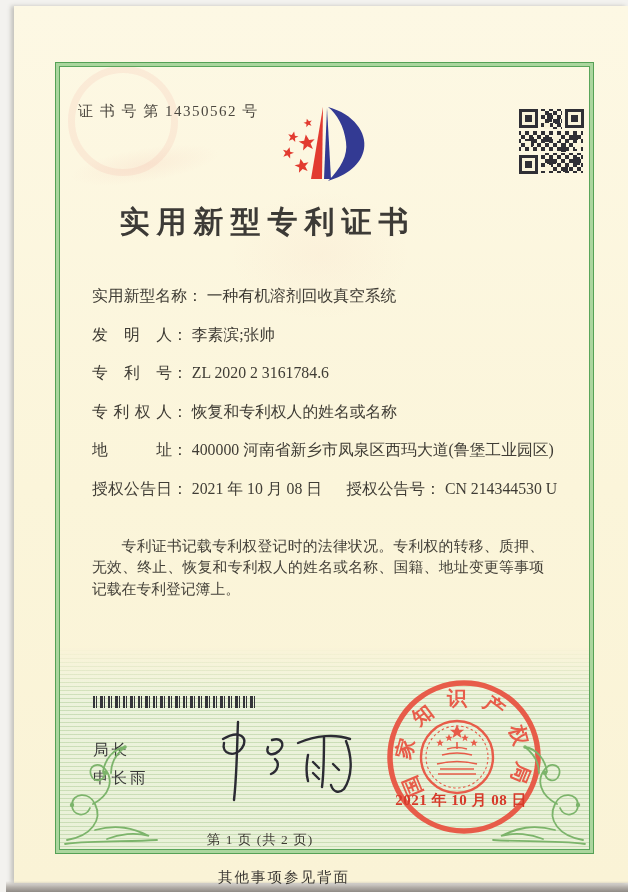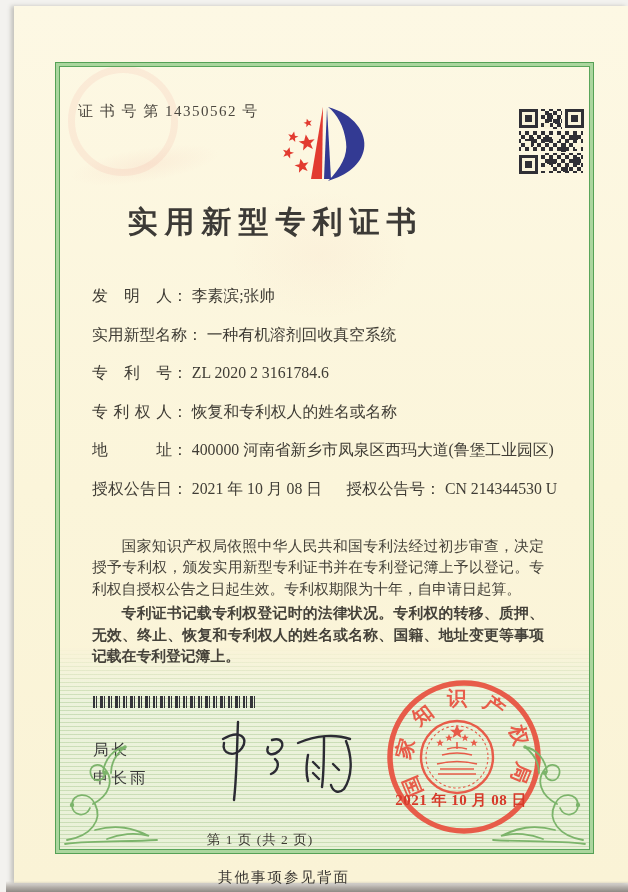--- a/index.html
+++ b/index.html
@@ -26,21 +26,21 @@
   
   #greenzone{position:absolute;left:58px;top:646px;width:533px;height:206px;
       background:
         repeating-linear-gradient(180deg,rgba(128,174,100,.30) 0 1px,rgba(0,0,0,0) 1px 4px),
         linear-gradient(#edf3dd,#e9f1d8);
       -webkit-mask-image:linear-gradient(180deg,transparent 0,#000 52px);
       mask-image:linear-gradient(180deg,transparent 0,#000 52px);}
 
   .txt{position:absolute;color:#413e37;}
   #cert-no{left:78px;top:102px;font-size:15px;letter-spacing:1.5px;color:#4a463f;}
-  #title{left:16px;top:202px;width:512px;text-align:center;font-size:30px;letter-spacing:7px;text-indent:7px;
+  #title{left:8px;top:202px;width:512px;text-align:center;font-size:30px;letter-spacing:7px;text-indent:7px;
          font-weight:600;color:#3c3a36;}
 
   #fields{left:92px;top:277px;width:470px;font-size:15.8px;color:#3f3c35;}
   .frow{height:38.5px;line-height:38.5px;white-space:nowrap;}
   .flabel{display:inline-block;width:80px;text-align:justify;text-align-last:justify;vertical-align:top;}
   .flabel.wide{width:95px;}
   .fvalue{margin-left:4px;}
   .fpair2{margin-left:24px;}
 
   #paragraphs{left:92px;top:536px;width:452px;font-size:14.8px;line-height:21.4px;
@@ -151,41 +151,40 @@
       <rect x="8" y="8" width="7" height="7"></rect>
         <rect x="54" y="8" width="7" height="7"></rect>
         <rect x="8" y="54" width="7" height="7"></rect>
     </g>
   </svg>
 
   <div id="title" class="txt">实用新型专利证书</div>
 
   <div id="fields" class="txt">
     <div class="frow">
+      <span class="flabel wide">实用新型名称</span><span>：</span><span class="fvalue">一种有机溶剂回收真空系统</span>
+    </div>
+    <div class="frow">
       <span class="flabel">发明人</span><span>：</span><span class="fvalue">李素滨;张帅</span>
     </div>
     <div class="frow">
-      <span class="flabel wide">实用新型名称</span><span>：</span><span class="fvalue">一种有机溶剂回收真空系统</span>
-    </div>
-    <div class="frow">
       <span class="flabel">专利号</span><span>：</span><span class="fvalue">ZL 2020 2 3161784.6</span>
     </div>
     <div class="frow">
       <span class="flabel">专利权人</span><span>：</span><span class="fvalue">恢复和专利权人的姓名或名称</span>
     </div>
     <div class="frow">
       <span class="flabel">地址</span><span>：</span><span class="fvalue">400000 河南省新乡市凤泉区西玛大道(鲁堡工业园区)</span>
     </div>
     <div class="frow">
       <span class="flabel">授权公告日</span><span>：</span><span class="fvalue">2021 年 10 月 08 日</span><span class="fpair2">授权公告号</span><span>：</span><span class="fvalue">CN 214344530 U</span>
     </div>
   </div>
 
   <div id="paragraphs" class="txt">
-    <p>国家知识产权局依照中华人民共和国专利法经过初步审查，决定授予专利权，颁发实用新型专利证书并在专利登记簿上予以登记。专利权自授权公告之日起生效。专利权期限为十年，自申请日起算。</p>
     <p>专利证书记载专利权登记时的法律状况。专利权的转移、质押、无效、终止、恢复和专利权人的姓名或名称、国籍、地址变更等事项记载在专利登记簿上。</p>
   </div>
 
   <div id="barcode"></div>
 
   <div id="signer" class="txt">
     <div>局长</div>
     <div>申长雨</div>
   </div>
 

